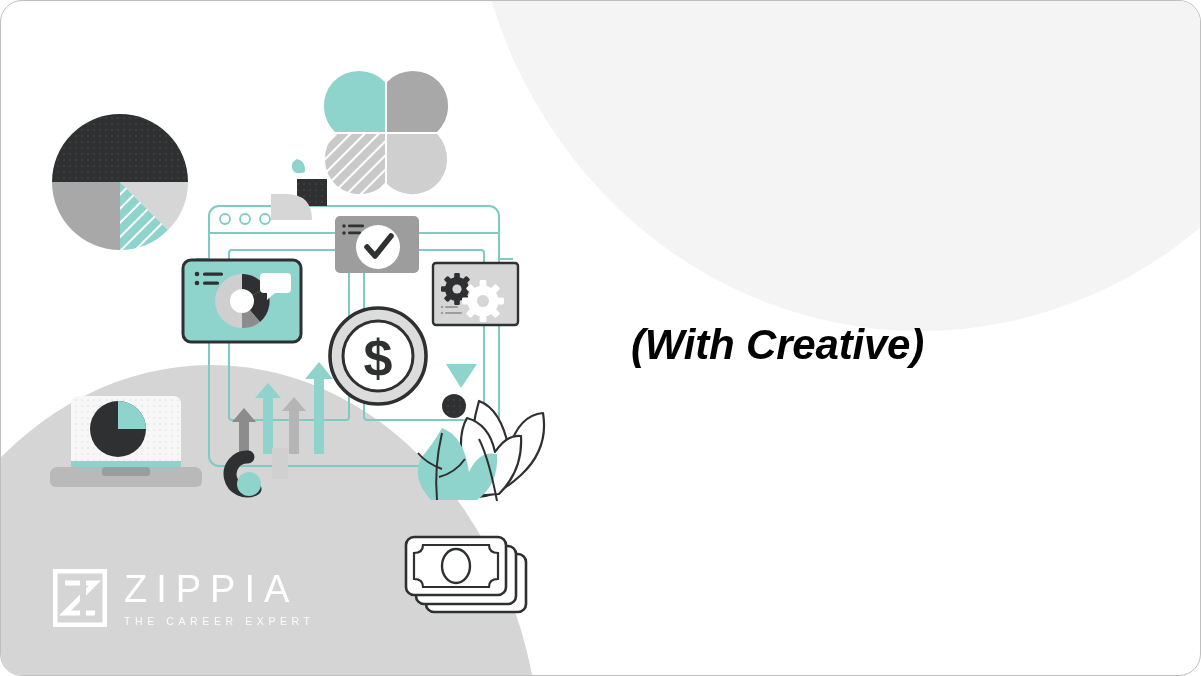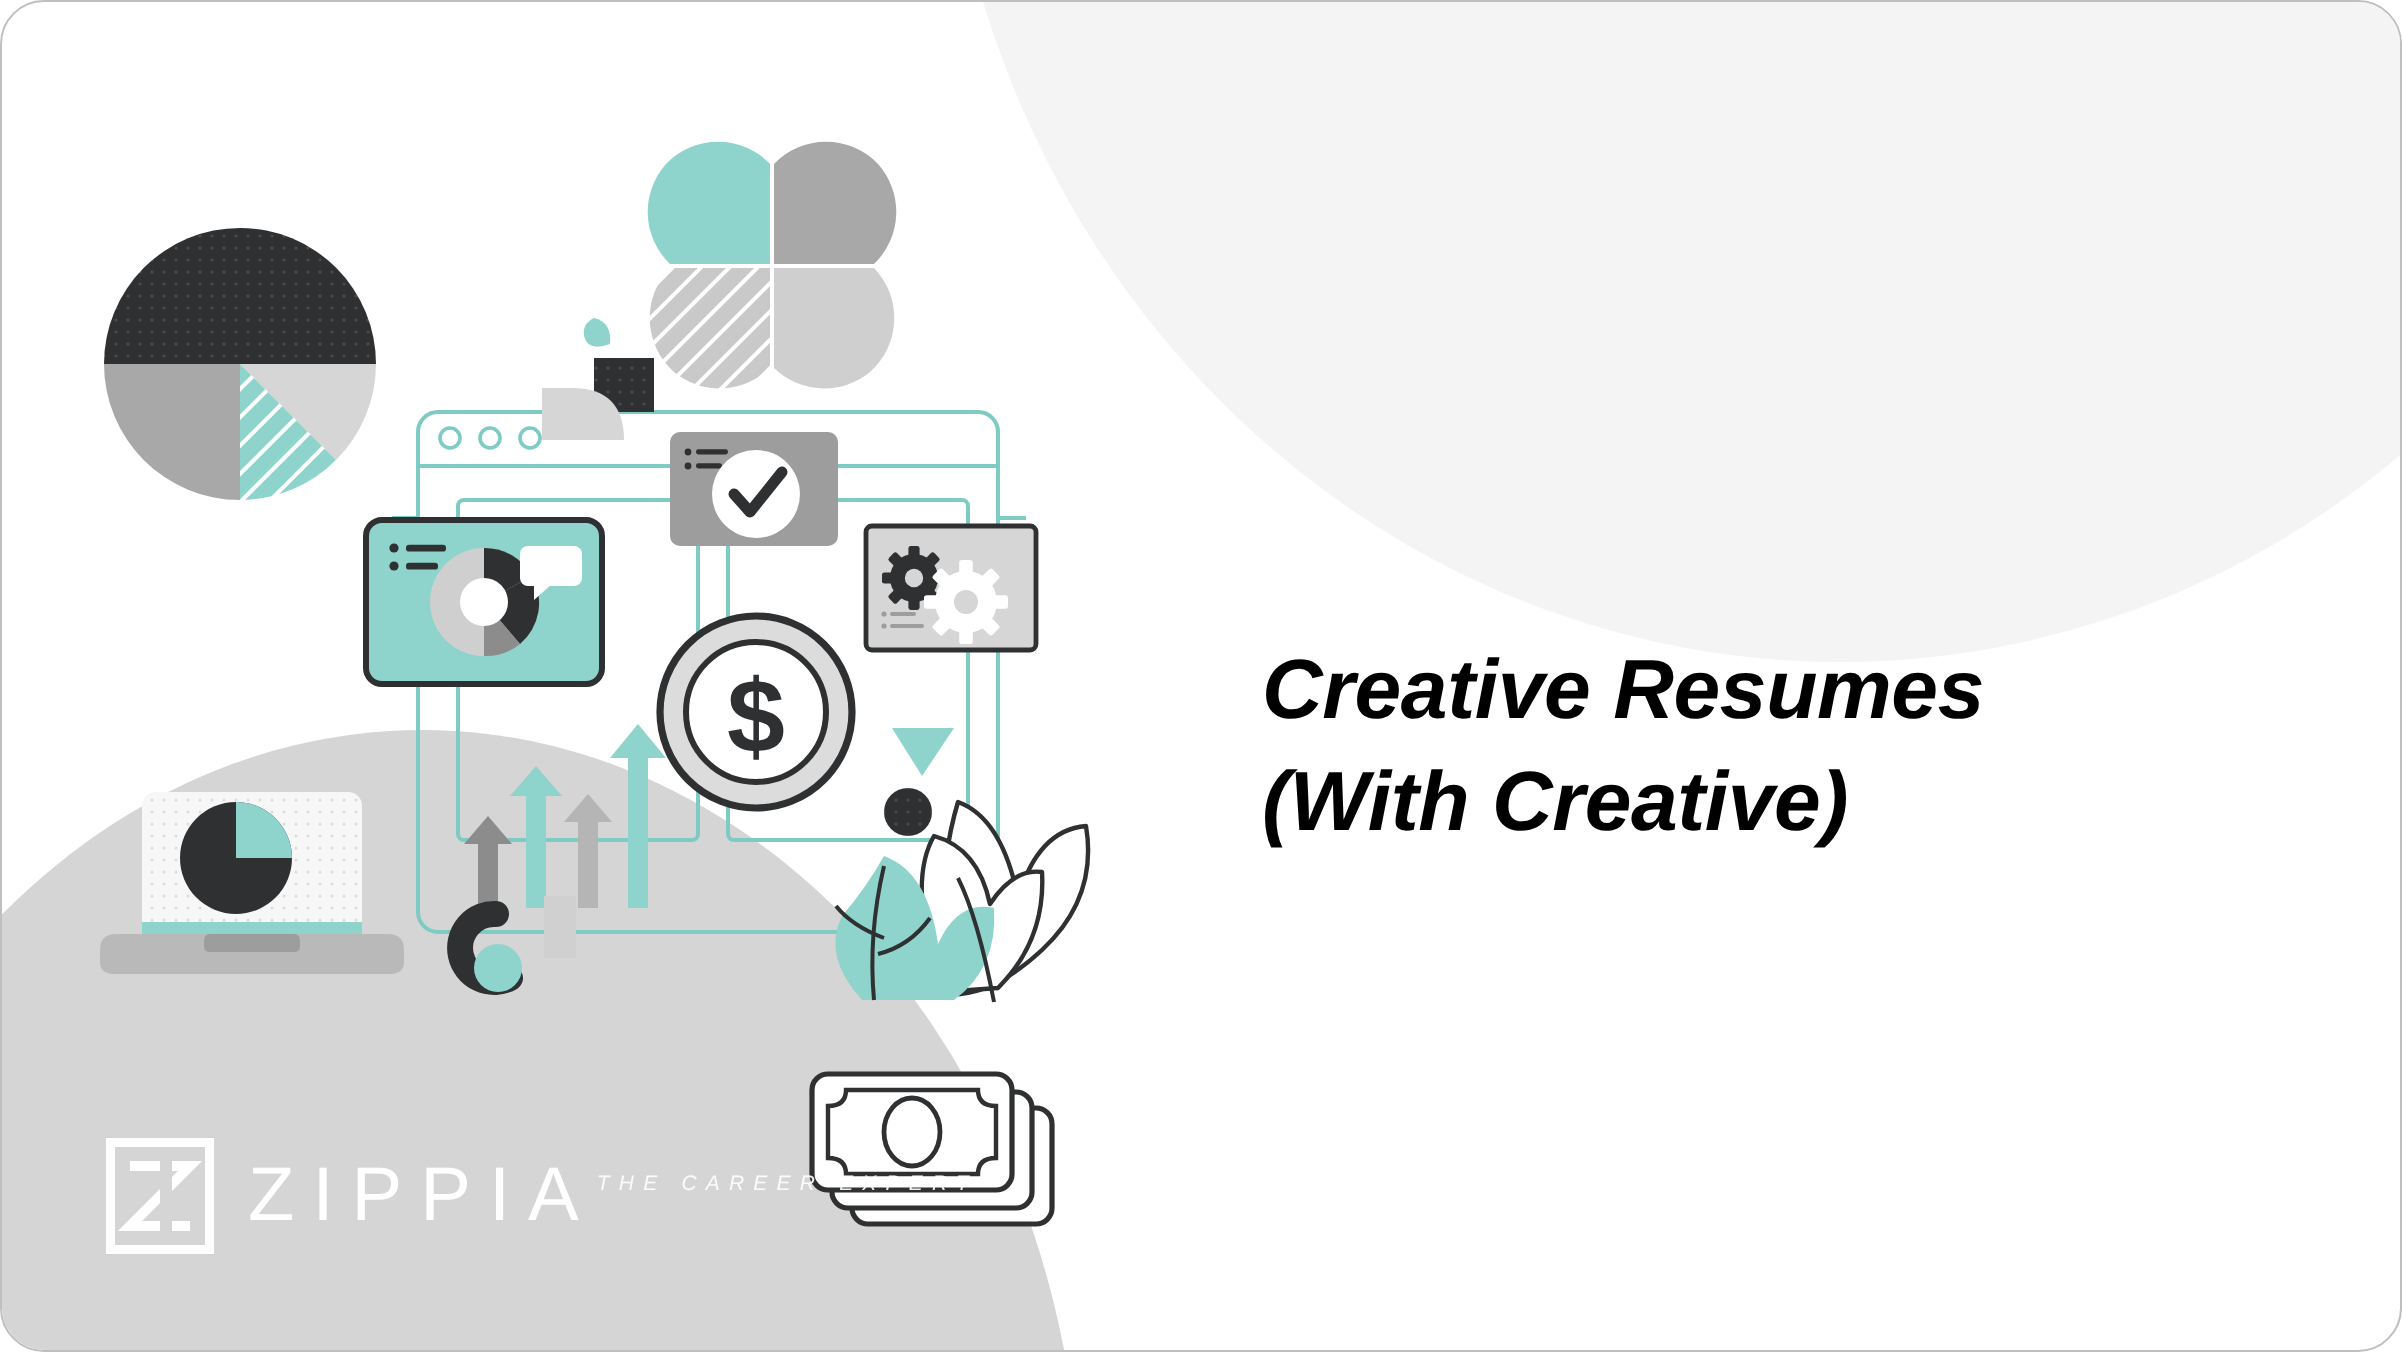--- a/index.html
+++ b/index.html
@@ -57,35 +57,34 @@
   
   #logo {
     position: absolute;
     left: 52px;
     top: 568px;
     display: flex;
     align-items: center;
     gap: 17px;
   }
   #logo .mark { width: 54px; height: 58px; }
-  #logo .words { display: flex; }
+  #logo .words { display: flex; flex-direction: column; }
   #logo .brand {
     font-size: 38px;
     letter-spacing: 9px;
     color: #ffffff;
     line-height: 1;
     font-weight: 300;
   }
   #logo .tag {
     font-size: 10.5px;
     letter-spacing: 4.6px;
     color: #ffffff;
     margin-top: 7px;
     opacity: .92;
-    font-style: italic;
   }
 
   
   #art { position: absolute; left: 0; top: 0; width: 600px; height: 676px; }
 </style>
 </head>
 <body>
 
 <div id="card">
 
@@ -277,21 +276,20 @@
         <rect x="425" y="553" width="100" height="58" rx="8"></rect>
         <rect x="415" y="545" width="100" height="58" rx="8"></rect>
         <rect x="405" y="536" width="100" height="58" rx="8"></rect>
         <path d="M413 552 q9 0 9 -8 l66 0 q0 8 9 8 l0 26 q-9 0 -9 8 l-66 0 q0 -8 -9 -8 z" stroke-width="2.2"></path>
         <ellipse cx="455" cy="565" rx="14" ry="17" stroke-width="2.4"></ellipse>
       </g>
     </svg>
   </div>
 
   <div id="title">
-    <span class="line">Creative Resumes</span>
     <span class="line">(With Creative)</span>
   </div>
 
   <div id="logo">
     <span class="mark">
       <svg width="54" height="58" viewBox="0 0 54 58" xmlns="http://www.w3.org/2000/svg">
         <rect x="2" y="2" width="50" height="54" fill="none" stroke="#ffffff" stroke-width="5"></rect>
         <path d="M12 14 L42 14 L12 44 L42 44" fill="none" stroke="#ffffff" stroke-width="5"></path>
         <path d="M27 10 L33 10 L33 48 L27 48 Z" fill="#d5d5d5"></path>
       </svg>

